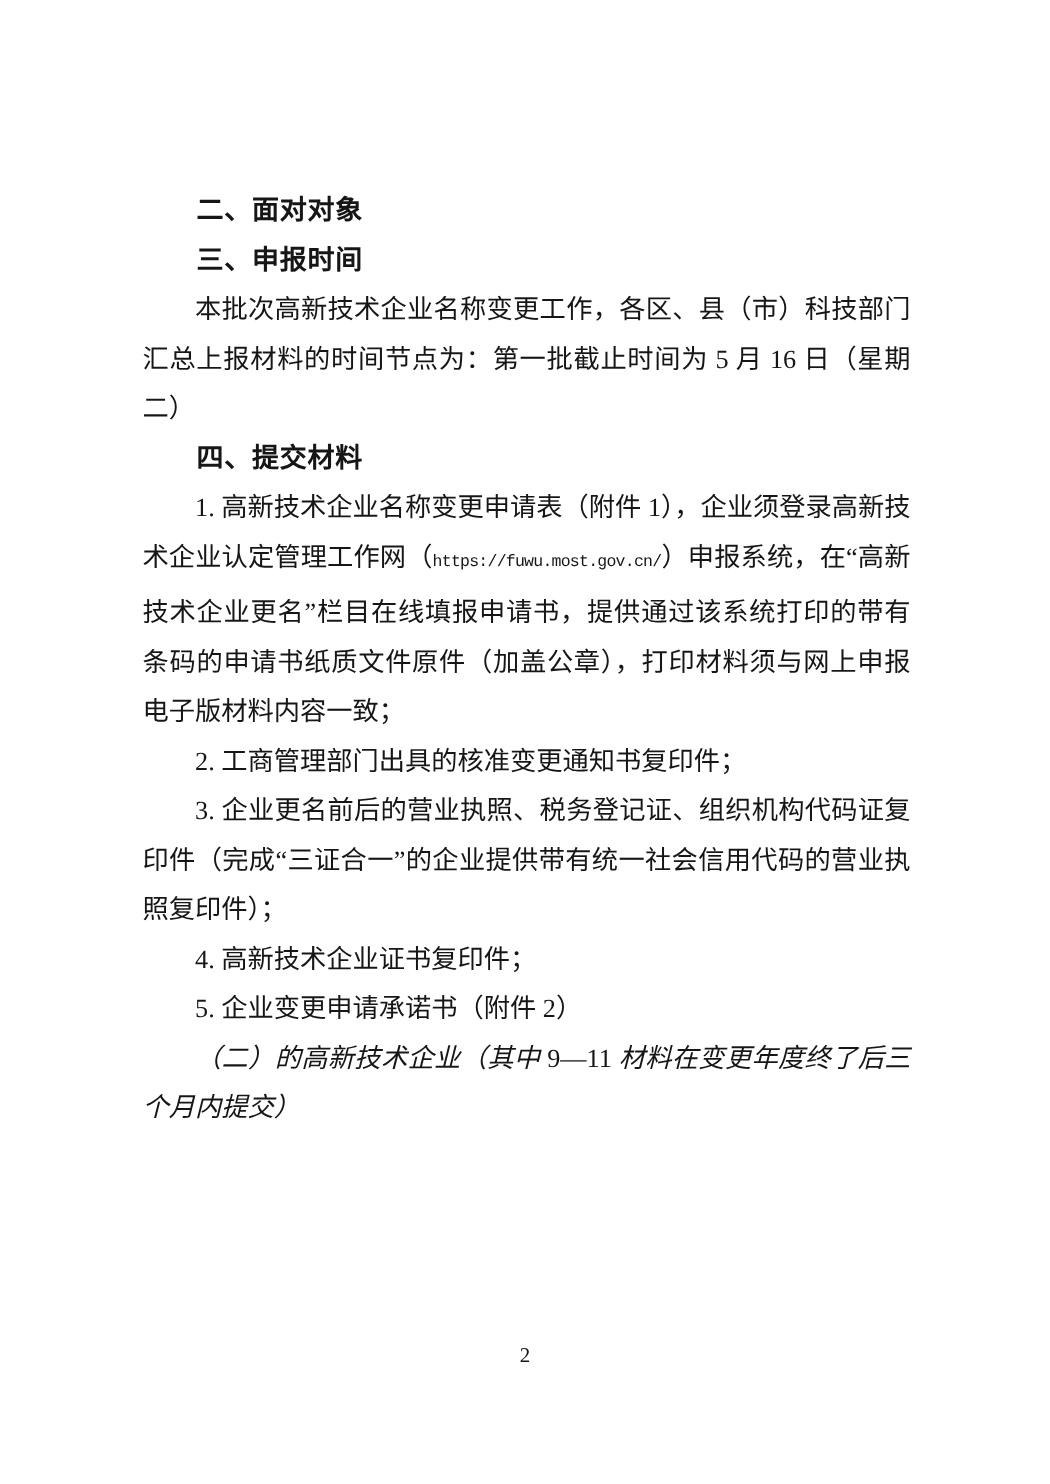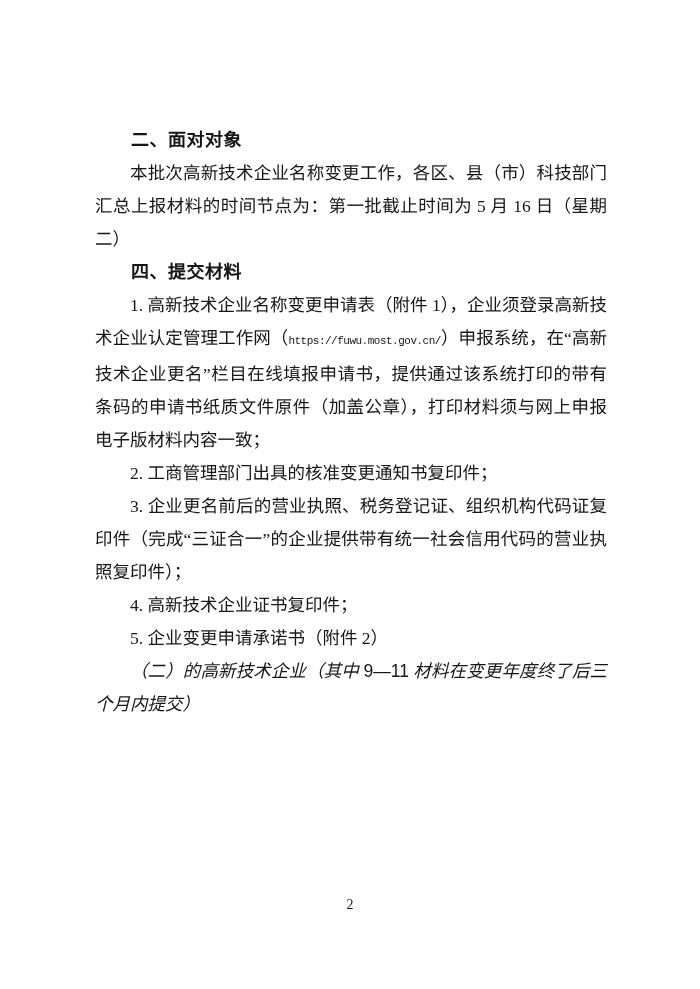--- a/index.html
+++ b/index.html
@@ -40,21 +40,21 @@
   .kaiti {
     font-style: italic;
   }
   .mono {
     font-family: "Liberation Mono", "DejaVu Sans Mono", monospace;
     font-size: 11px;
     font-style: normal;
     letter-spacing: -0.5px;
   }
   .sans {
-    font-family: Liberation Sans, sans-serif;
+    font-family: Liberation Serif, serif;
     font-style: normal;
   }
   .page-number {
     position: absolute;
     top: 894px;
     left: 0;
     width: 100%;
     text-align: center;
     font-size: 14px;
     line-height: 22px;
@@ -62,20 +62,21 @@
   }
 </style>
 </head>
 <body>
 
 <div class="page">
   <div class="doc-body">
 
     <p class="heading">二、面对对象</p>
 
+    <p class="heading">三、申报时间</p>
     <p>本批次高新技术企业名称变更工作，各区、县（市）科技部门汇总上报材料的时间节点为：第一批截止时间为 5 月 16 日（星期二）</p>
 
     <p class="heading">四、提交材料</p>
 
 
     <p><span>1. 高新技术企业名称变更申请表（附件 1），企业须登录高新技术企业认定管理工作网（</span><span class="mono">https://fuwu.most.gov.cn/</span><span>）申报系统，在“高新技术企业更名”栏目在线填报申请书，提供通过该系统打印的带有条码的申请书纸质文件原件（加盖公章），打印材料须与网上申报电子版材料内容一致；</span></p>
 
     <p>2. 工商管理部门出具的核准变更通知书复印件；</p>
 
     <p>3. 企业更名前后的营业执照、税务登记证、组织机构代码证复印件（完成“三证合一”的企业提供带有统一社会信用代码的营业执照复印件）；</p>

